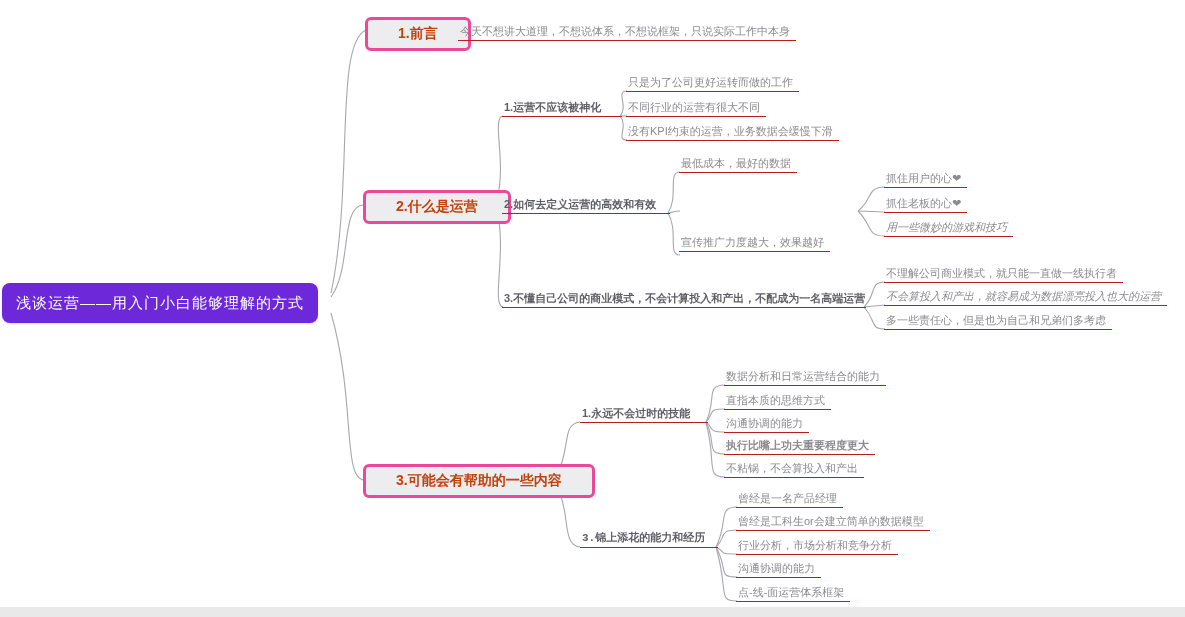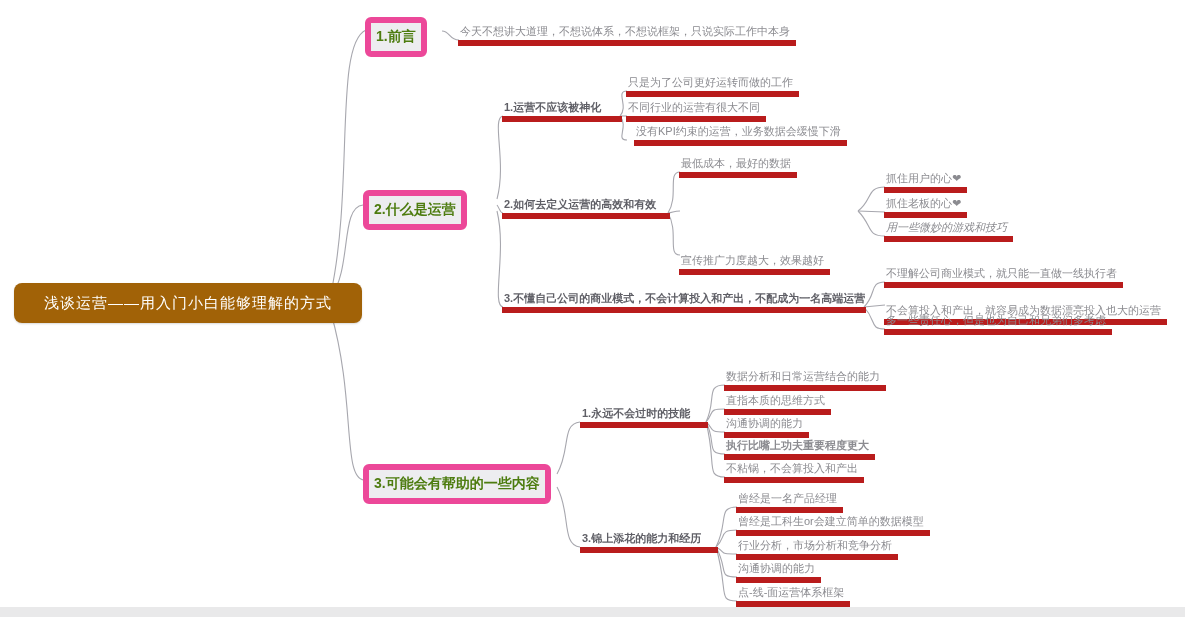--- a/index.html
+++ b/index.html
@@ -9,35 +9,35 @@
   }
   .canvas{
     position:relative;
     width:1185px;height:617px;
     background:#ffffff;
     overflow:hidden;
   }
   svg.links{position:absolute;left:0;top:0;pointer-events:none;}
   svg.links path{fill:none;stroke:#a7a7ae;stroke-width:1.1;}
   .root{
-    position:absolute;left:14px;top:283px;width:348px;height:40px;
-    background:#a16207;border-radius:8px;color:#ffffff;
+    position:absolute;left:2px;top:283px;width:316px;height:40px;
+    background:#6d28d9;border-radius:8px;color:#ffffff;
     display:flex;align-items:center;justify-content:center;
     font-size:15px;letter-spacing:1px;white-space:nowrap;
     box-shadow:0 1px 2px rgba(0,0,0,.15);
     cursor:pointer;
   }
   .bbox{
-    position:absolute;background:#ededf0;border:6px solid #ec4899;
-    border-radius:6px;color:#4d7c0f;font-weight:bold;font-size:14px;
-    padding:5px 5px;white-space:nowrap;cursor:pointer;
+    position:absolute;background:#ededf0;border:3px solid #ec4899;
+    border-radius:6px;color:#c2410c;font-weight:bold;font-size:14px;
+    padding:5px 30px;white-space:nowrap;cursor:pointer;
   }
   .tnode{
     position:absolute;font-size:11px;line-height:16px;height:16px;
-    padding:0 6px 1px 2px;border-bottom:6px solid #b91c1c;
+    padding:0 6px 1px 2px;border-bottom:1px solid #b91c1c;
     white-space:nowrap;cursor:pointer;
   }
   .sub{color:#5f5f66;font-weight:bold;}
   .leaf{color:#8b8b90;}
   .bottom-strip{
     position:absolute;left:0;top:607px;width:1185px;height:10px;
     background:#e9e9ea;
   }
 </style>
 </head>
@@ -93,42 +93,42 @@
 
   <div class="bbox" style="left:365px;top:17px;">1.前言</div>
   <div class="bbox" style="left:363px;top:190px;">2.什么是运营</div>
   <div class="bbox" style="left:363px;top:464px;">3.可能会有帮助的一些内容</div>
 
   <div class="tnode leaf" style="left:458px;top:23px;">今天不想讲大道理，不想说体系，不想说框架，只说实际工作中本身</div>
 
   <div class="tnode sub" style="left:502px;top:99px;width:112px;">1.运营不应该被神化</div>
   <div class="tnode leaf" style="left:626px;top:74px;">只是为了公司更好运转而做的工作</div>
   <div class="tnode leaf" style="left:626px;top:99px;">不同行业的运营有很大不同</div>
-  <div class="tnode leaf" style="left:626px;top:123px;margin-left:8px;">没有KPI约束的运营，业务数据会缓慢下滑</div>
+  <div class="tnode leaf" style="left:626px;top:123px;">没有KPI约束的运营，业务数据会缓慢下滑</div>
 
   <div class="tnode sub" style="left:502px;top:196px;width:160px;">2.如何去定义运营的高效和有效</div>
   <div class="tnode leaf" style="left:679px;top:155px;">最低成本，最好的数据</div>
   <div class="tnode leaf" style="left:884px;top:170px;">抓住用户的心❤</div>
   <div class="tnode leaf" style="left:884px;top:195px;">抓住老板的心❤</div>
   <div class="tnode leaf" style="left:884px;top:219px;font-style:italic;">用一些微妙的游戏和技巧</div>
-  <div class="tnode leaf" style="left:679px;top:252px;">宣传推广力度越大，效果越好</div>
+  <div class="tnode leaf" style="left:679px;top:234px;">宣传推广力度越大，效果越好</div>
 
   <div class="tnode sub" style="left:502px;top:290px;width:356px;">3.不懂自己公司的商业模式，不会计算投入和产出，不配成为一名高端运营</div>
   <div class="tnode leaf" style="left:884px;top:265px;">不理解公司商业模式，就只能一直做一线执行者</div>
-  <div class="tnode leaf" style="left:884px;top:302px;">不会算投入和产出，就容易成为数据漂亮投入也大的运营</div>
+  <div class="tnode leaf" style="left:884px;top:288px;font-style:italic;">不会算投入和产出，就容易成为数据漂亮投入也大的运营</div>
   <div class="tnode leaf" style="left:884px;top:312px;">多一些责任心，但是也为自己和兄弟们多考虑</div>
 
   <div class="tnode sub" style="left:580px;top:405px;width:120px;">1.永远不会过时的技能</div>
   <div class="tnode leaf" style="left:724px;top:368px;">数据分析和日常运营结合的能力</div>
   <div class="tnode leaf" style="left:724px;top:392px;">直指本质的思维方式</div>
   <div class="tnode leaf" style="left:724px;top:415px;">沟通协调的能力</div>
   <div class="tnode leaf" style="left:724px;top:437px;font-weight:bold;">执行比嘴上功夫重要程度更大</div>
   <div class="tnode leaf" style="left:724px;top:460px;">不粘锅，不会算投入和产出</div>
 
-  <div class="tnode sub" style="left:580px;top:530px;width:130px;">3.锦上添花的能力和经历</div>
+  <div class="tnode sub" style="left:580px;top:530px;width:130px;font-family:Liberation Mono, monospace;">3.锦上添花的能力和经历</div>
   <div class="tnode leaf" style="left:736px;top:490px;">曾经是一名产品经理</div>
   <div class="tnode leaf" style="left:736px;top:513px;">曾经是工科生or会建立简单的数据模型</div>
   <div class="tnode leaf" style="left:736px;top:537px;">行业分析，市场分析和竞争分析</div>
   <div class="tnode leaf" style="left:736px;top:560px;">沟通协调的能力</div>
   <div class="tnode leaf" style="left:736px;top:584px;">点-线-面运营体系框架</div>
 
   <div class="bottom-strip"></div>
 </div>
 
 </body></html>

